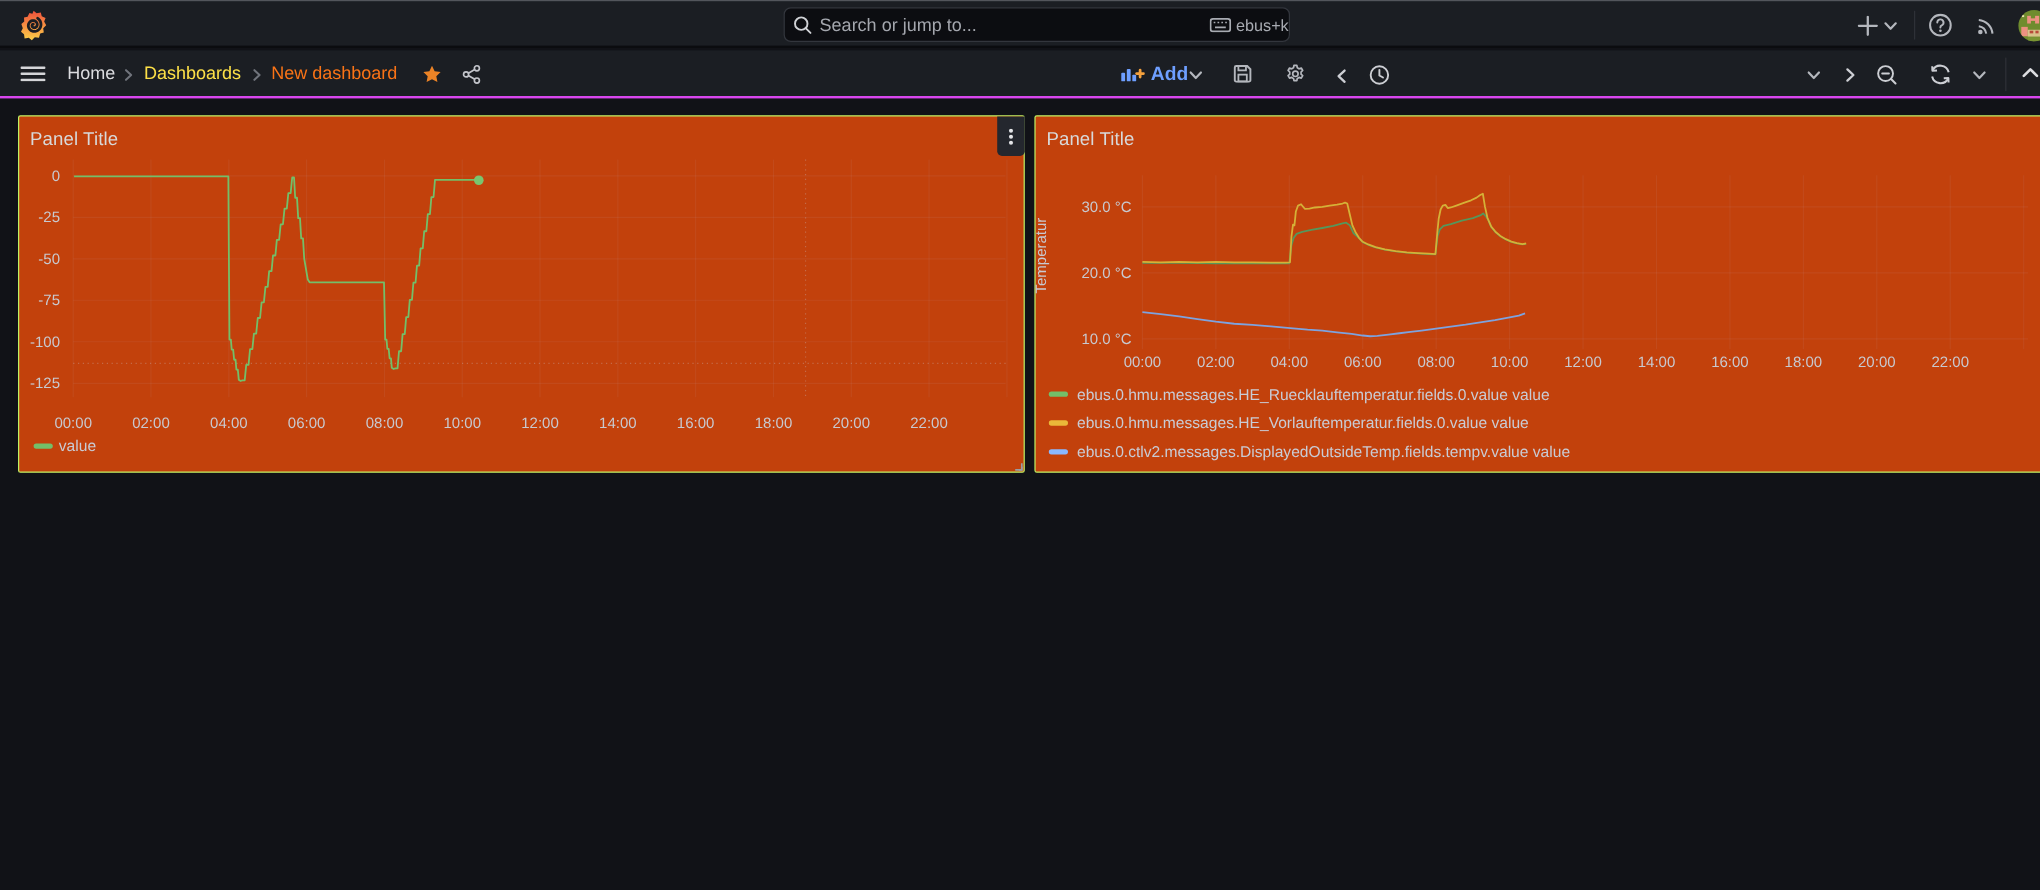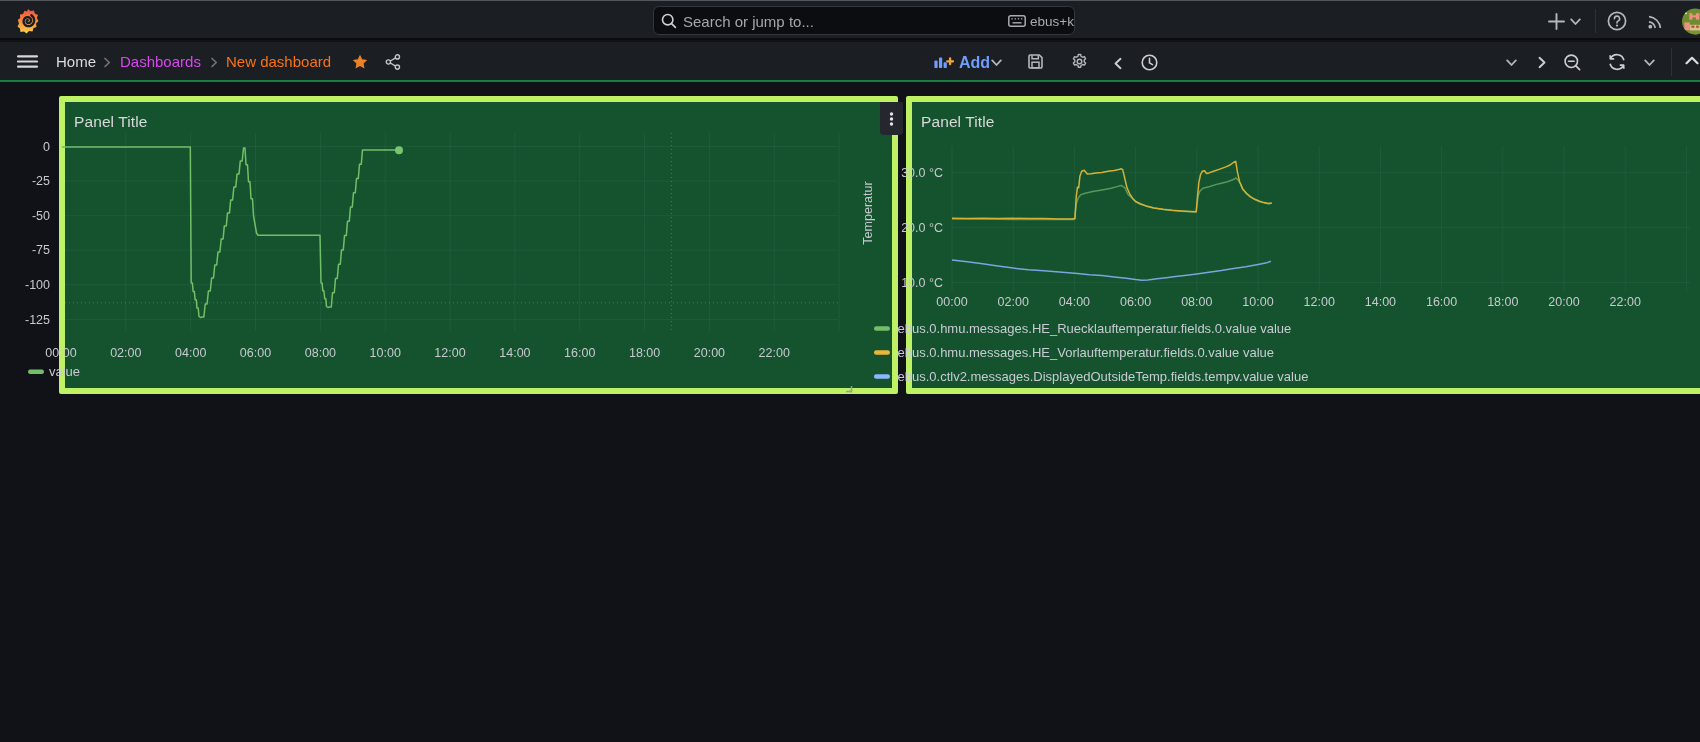--- a/index.html
+++ b/index.html
@@ -1,18 +1,18 @@
 <!DOCTYPE html>
 <html><head><meta charset="utf-8">
 <style>
 *{margin:0;padding:0;box-sizing:border-box}
 html,body{width:1700px;height:742px;background:#111217;overflow:hidden;font-family:"Liberation Sans",sans-serif;}
 .row1{position:absolute;left:0;top:0;width:1700px;height:40px;background:#1b1e23;border-top:1px solid #53565c;border-bottom:2px solid #0b0c0f;}
-.row2{position:absolute;left:0;top:42px;width:1700px;height:40px;background:#1b1e23;border-bottom:2px solid #15803d;}
-.panel{position:absolute;background:#14532d;border:6px solid #bef264;border-radius:2px;margin-left:44px;}
+.row2{position:absolute;left:0;top:42px;width:1700px;height:40px;background:#1b1e23;border-bottom:2px solid #d946ef;}
+.panel{position:absolute;background:#c2410c;border:1px solid #bef264;border-radius:2px;}
 .ptitle{position:absolute;left:9px;top:10.5px;font-size:15.5px;font-weight:500;color:#d8d9da;letter-spacing:.1px}
 .abs{position:absolute}
 .ic{position:absolute;}
 svg{display:block}
 </style></head>
 <body>
 <div class="row1">
   <svg class="ic" style="left:17px;top:7px" width="22" height="27" viewBox="0 0 22 27">
     <defs>
         <linearGradient id="gl" x1="0" y1="0" x2="0" y2="1">
@@ -86,21 +86,21 @@
       <g stroke="#d5d6d9" stroke-width="2.1" stroke-linecap="round">
         <line x1="1" y1="1.4" x2="20" y2="1.4"></line>
         <line x1="1" y1="6.5" x2="20" y2="6.5"></line>
         <line x1="1" y1="11.6" x2="20" y2="11.6"></line>
       </g>
     </svg>
   <div class="abs" style="left:56px;top:11px;font-size:15px;color:#dbdcdf">Home</div>
   <svg class="ic" style="left:103px;top:14.5px" width="8" height="11" viewBox="0 0 8 11">
       <polyline points="2,1.5 6.3,5.5 2,9.5" fill="none" stroke="#70747c" stroke-width="1.7" stroke-linecap="round" stroke-linejoin="round"></polyline>
     </svg>
-  <div class="abs" style="left:120px;top:11px;font-size:15px;color:#d946ef">Dashboards</div>
+  <div class="abs" style="left:120px;top:11px;font-size:15px;color:#fde047">Dashboards</div>
   <svg class="ic" style="left:210px;top:14.5px" width="8" height="11" viewBox="0 0 8 11">
       <polyline points="2,1.5 6.3,5.5 2,9.5" fill="none" stroke="#70747c" stroke-width="1.7" stroke-linecap="round" stroke-linejoin="round"></polyline>
     </svg>
   <div class="abs" style="left:226px;top:11px;font-size:15px;color:#f97316">New dashboard</div>
   <svg class="ic" style="left:352px;top:11.5px" width="16" height="16" viewBox="0 0 16 16">
       <path d="M8 0.8 L10.2 5.3 L15.2 6 L11.6 9.5 L12.5 14.4 L8 12.1 L3.5 14.4 L4.4 9.5 L0.8 6 L5.8 5.3 Z" fill="#eb8326"></path>
     </svg>
   <svg class="ic" style="left:385px;top:53px;top:12px" width="16" height="16" viewBox="0 0 16 16">
       <g stroke="#c3c5cb" stroke-width="1.4" fill="none">
         <circle cx="12.4" cy="2.9" r="2.1"></circle>

